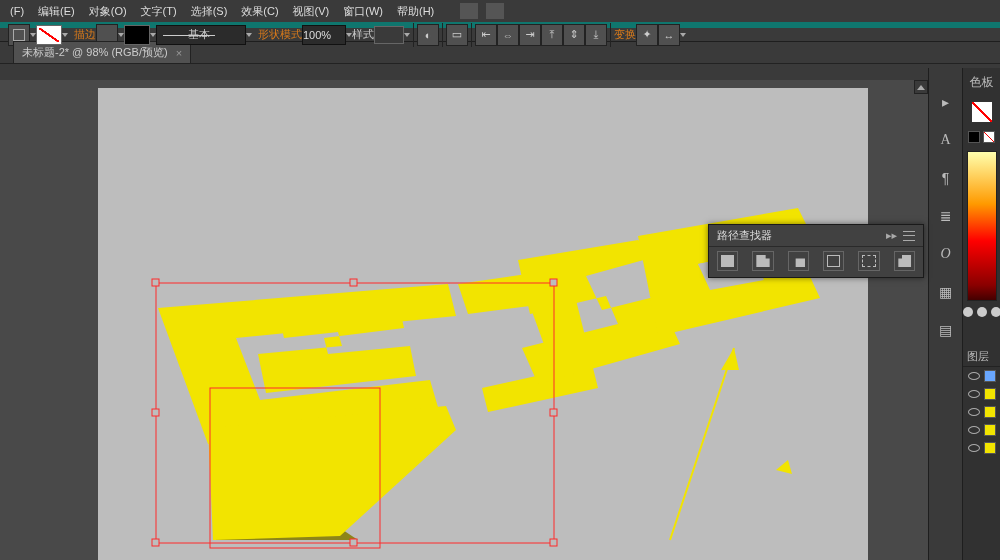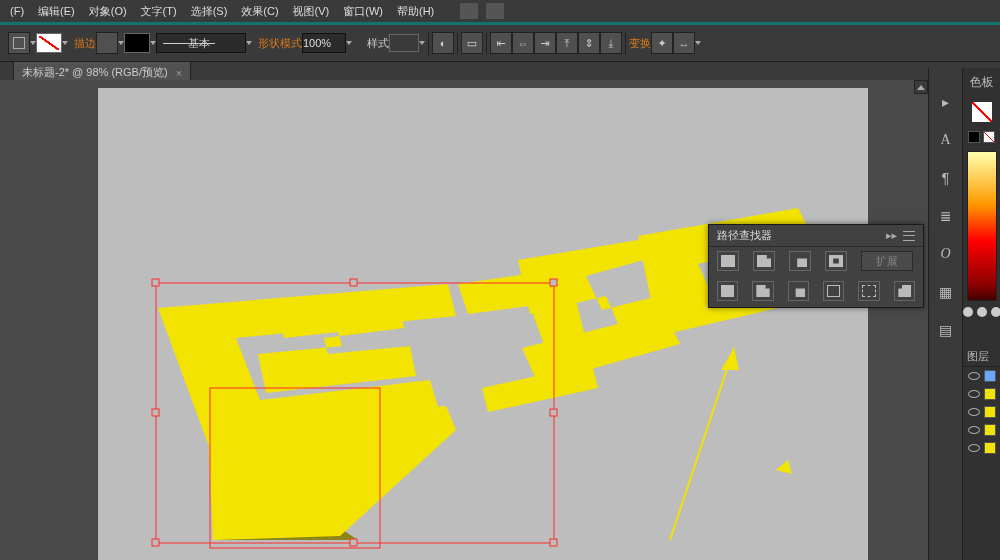--- a/index.html
+++ b/index.html
@@ -1,21 +1,21 @@
 <!DOCTYPE html>
 <html><head>
 <meta charset="utf-8">
 <style>
 *{margin:0;padding:0;box-sizing:border-box;font-family:"Microsoft YaHei",sans-serif;font-size:11px;color:#ccc;user-select:none}
 body{background:#3a3a3a;width:1000px;height:560px;overflow:hidden;position:relative}
 .menubar{height:22px;background:#3a3a3a;display:flex;align-items:center;padding:0 4px;gap:2px}
 .menubar .mi{padding:3px 6px;color:#ddd;cursor:pointer}
 .menubar .sep{flex:0 0 10px}
 .menubar .icon{width:18px;height:16px;background:#555;display:inline-block;margin-left:6px}
-.controlbar{height:40px;background:#3a3a3a;border-top:3px solid #0f766e;border-bottom:1px solid #1e1e1e;display:flex;align-items:center;padding:0 8px;}
+.controlbar{height:20px;background:#3a3a3a;border-top:6px solid #0f766e;border-bottom:1px solid #1e1e1e;display:flex;align-items:center;padding:0 8px;}
 .ctrl-btn{width:22px;height:22px;background:#505050;border:1px solid #222;display:flex;align-items:center;justify-content:center}
 .drop-arrow{width:0;height:0;border-left:3px solid transparent;border-right:3px solid transparent;border-top:4px solid #aaa}
 .stroke-lbl{color:#d97a1a;margin-left:6px}
 .swatch{width:26px;height:20px;background:#000;border:1px solid #666;position:relative}
 .swatch.none{background:#fff}
 .swatch.none:after{content:"";position:absolute;inset:2px;background:linear-gradient(to top right,transparent 45%,red 46%,red 54%,transparent 55%)}
 .line-combo{width:90px;height:20px;background:#2b2b2b;border:1px solid #111;position:relative;display:flex;align-items:center;justify-content:center;padding-right:4px}
 .line-combo:before{content:"";position:absolute;left:6px;right:30px;top:50%;height:1px;background:#ccc}
 .num-input{width:44px;height:20px;background:#2b2b2b;border:1px solid #111;text-align:left;line-height:18px;color:#ddd}
 .small-swatch{width:30px;height:18px;background:#3a3a3a;border:1px solid #666}
@@ -102,21 +102,21 @@
   <span class="drop-arrow"></span>
   <div class="swatch" style="background:#000"></div>
   <span class="drop-arrow"></span>
   <div class="line-combo">
       <span>基本</span>
     </div>
   <span class="drop-arrow"></span>
   <span class="stroke-lbl">形状模式</span>
   <div class="num-input">100%</div>
   <span class="drop-arrow"></span>
-  <span style="color:#ccc;margin-left:15px">样式</span>
+  <span style="color:#ccc;margin-left:0">样式</span>
   <div class="small-swatch"></div>
   <span class="drop-arrow"></span>
   <div class="v-div"></div>
   <div class="ctrl-btn">◐</div>
   <div class="v-div"></div>
   <div class="ctrl-btn">▭</div>
   <div class="v-div"></div>
   <div class="ctrl-btn">⇤</div>
   <div class="ctrl-btn">⇔</div>
   <div class="ctrl-btn">⇥</div>
@@ -238,35 +238,20 @@
     <div class="op">
         <div class="g g-unite"></div>
       </div>
     <div class="op">
         <div class="g g-minus"></div>
       </div>
     <div class="op">
         <div class="g g-intersect"></div>
       </div>
     <div class="op">
-        <div class="g g-exclude"></div>
-      </div>
-    <div class="expand">扩展</div>
-  </div>
-  <div class="pf-row">
-    <div class="op">
-        <div class="g g-unite"></div>
-      </div>
-    <div class="op">
-        <div class="g g-minus"></div>
-      </div>
-    <div class="op">
-        <div class="g g-intersect"></div>
-      </div>
-    <div class="op">
         <div class="g" style="border:1px solid #bbb"></div>
       </div>
     <div class="op">
         <div class="g" style="border:1px dashed #bbb"></div>
       </div>
     <div class="op">
         <div class="g g-minus" style="transform:scaleX(-1)"></div>
       </div>
   </div>
 </div>

